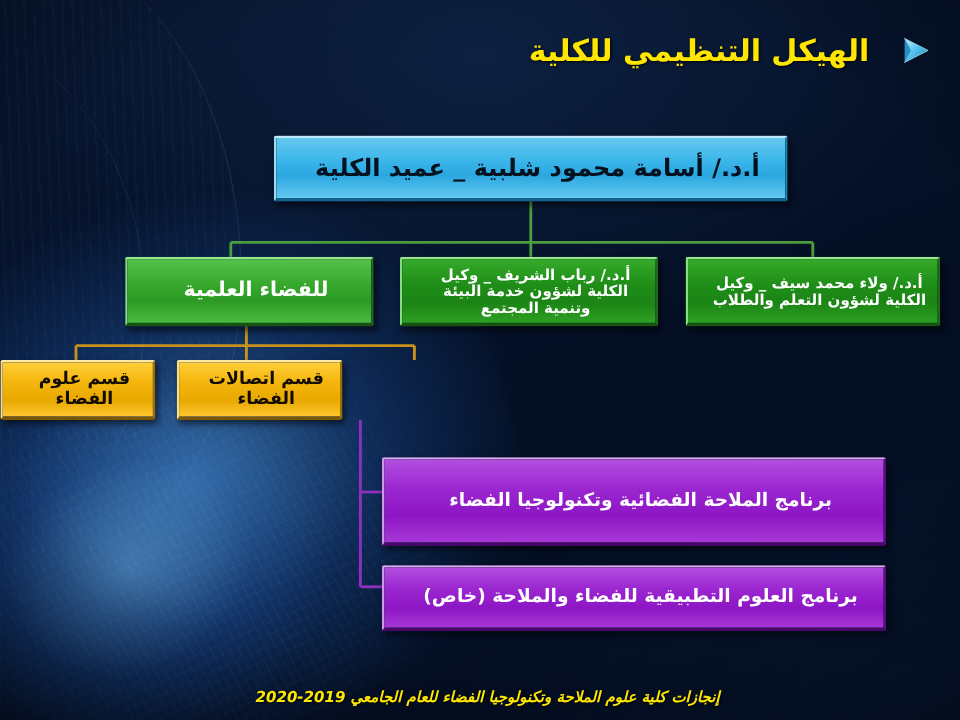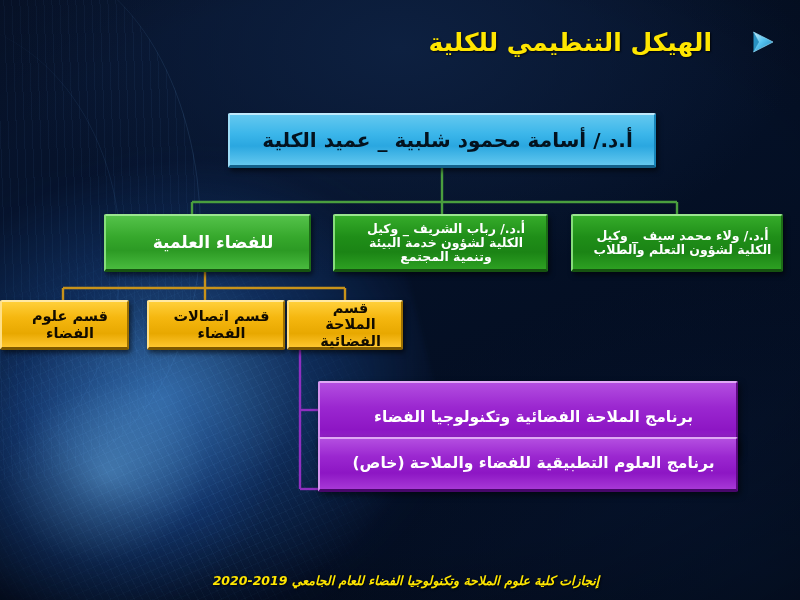--- a/index.html
+++ b/index.html
@@ -89,21 +89,21 @@
   
   #title-row {
     position: absolute;
     top: 18px;
     right: 24px;
     left: 300px;
     height: 48px;
     display: flex;
     align-items: center;
     justify-content: flex-start;
-    gap: 38px;
+    gap: 26px;
   }
   .arrow-bullet {
     flex: 0 0 auto;
     width: 26px;
     height: 26px;
     display: block;
   }
   #slide-title {
     color: #ffe600;
     font-size: 25px;
@@ -274,27 +274,24 @@
   </div>
 
   <div class="node node-orange" style="left:0px; top:300px; width:129px; height:50px;">
     <span class="label">قسم علوم الفضاء</span>
   </div>
 
   <div class="node node-orange" style="left:147px; top:300px; width:138px; height:50px;">
     <span class="label">قسم اتصالات الفضاء</span>
   </div>
 
-  <div class="node node-orange" style="left:287px; top:300px; width:116px; height:50px;">
-    <span class="label">قسم الملاحة الفضائية</span>
-  </div>
 
   <div class="node node-purple" style="left:318px; top:381px; width:420px; height:74px;">
     <span class="label">برنامج الملاحة الفضائية وتكنولوجيا الفضاء</span>
   </div>
 
-  <div class="node node-purple" style="left:318px; top:437px; width:420px; height:55px;">
+  <div class="node node-purple" style="left:318px; top:471px; width:420px; height:55px;">
     <span class="label">برنامج العلوم التطبيقية للفضاء والملاحة (خاص)</span>
   </div>
 
   <div id="footer">إنجازات كلية علوم الملاحة وتكنولوجيا الفضاء للعام الجامعي 2019-2020</div>
 
 </div>
 
 </body></html>

